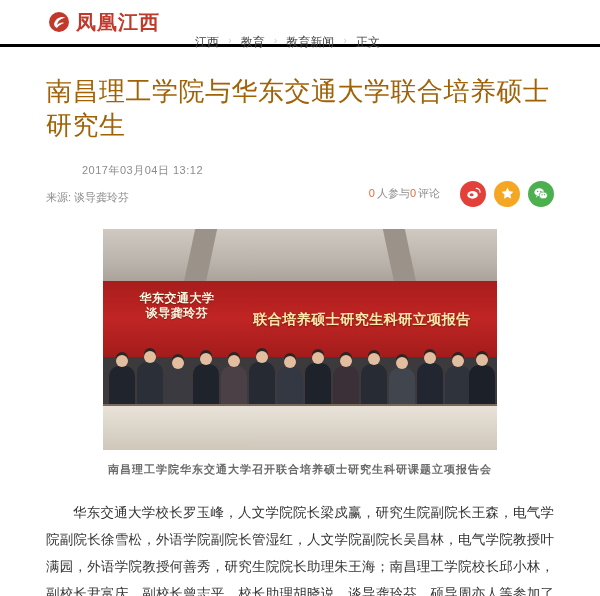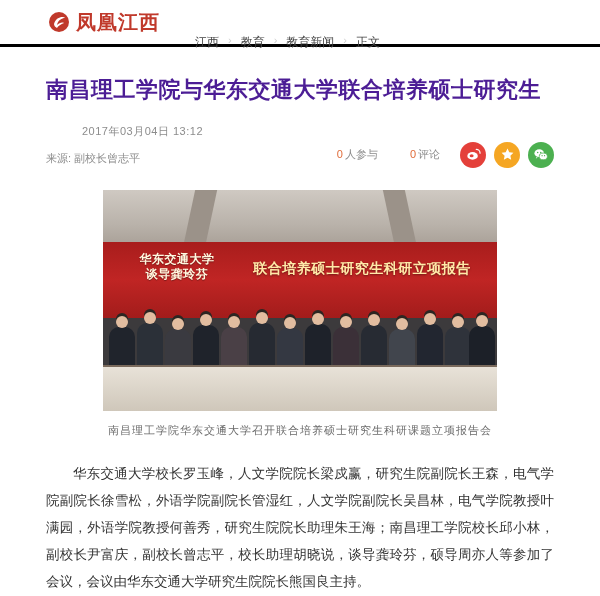--- a/index.html
+++ b/index.html
@@ -67,23 +67,23 @@
     font-size: 11px;
   }
 
   
   .article {
     padding: 0 46px;
     box-sizing: border-box;
   }
   .title {
     font-family: "DejaVu Serif", "Liberation Serif", serif;
-    font-size: 22px;
-    font-weight: bold;
-    color: #4c1d95;
+    font-size: 26px;
+    font-weight: normal;
+    color: #a16207;
     margin: 28px 0 0 0;
     letter-spacing: 0.5px;
     line-height: 1.3;
   }
   .meta {
     margin-top: 20px;
     font-size: 11px;
     color: #8c8c8c;
     display: flex;
     align-items: flex-start;
@@ -104,21 +104,21 @@
     margin-left: auto;
     display: flex;
     align-items: center;
     padding-top: 18px;
   }
   .counts {
     display: flex;
     align-items: center;
     font-size: 11px;
     color: #8c8c8c;
-    gap: 32px;
+    gap: 0;
     margin-right: 20px;
   }
   .count-num {
     color: #e06c3a;
     margin-right: 2px;
   }
   .share-row {
     display: flex;
     align-items: center;
     gap: 8px;
@@ -178,21 +178,21 @@
     color: #fff9e0;
     font-family: "DejaVu Serif","Liberation Serif",serif;
     font-weight: bold;
     font-size: 12px;
     line-height: 1.25;
     letter-spacing: 0.5px;
     text-shadow: 0 1px 1px rgba(0,0,0,.35);
   }
   .banner-main {
     position: absolute;
-    left: 134px; top: 70px;
+    left: 134px; top: 82px;
     right: 10px;
     color: #ffe9a8;
     font-family: "DejaVu Serif","Liberation Serif",serif;
     font-weight: bold;
     font-size: 14px;
     letter-spacing: 0.5px;
     text-shadow: 0 1px 2px rgba(0,0,0,.4);
     white-space: nowrap;
   }
   .photo-table {
@@ -221,20 +221,21 @@
     border-radius: 50%;
     background: #e2bda0;
     box-shadow: 0 -3px 0 0 #2c2622;
   }
   .caption {
     margin-top: 12px;
     font-size: 11px;
     color: #6b6b6b;
     font-family: "DejaVu Serif","Liberation Serif",serif;
     letter-spacing: 1px;
+    font-weight: bold;
   }
 
   
   .body-text {
     margin-top: 22px;
     font-size: 13.5px;
     line-height: 2;
     color: #333;
     font-family: "DejaVu Serif","Liberation Serif",serif;
     text-align: justify;
@@ -270,21 +271,21 @@
     </div>
   </div>
 
   <div class="article">
 
     <h1 class="title">南昌理工学院与华东交通大学联合培养硕士研究生</h1>
 
     <div class="meta">
       <div class="meta-left">
         <div class="meta-date">2017年03月04日 13:12</div>
-        <div class="meta-source">来源: 副校长曾志平</div>
+        <div class="meta-source">来源: 谈导龚玲芬</div>
       </div>
       <div class="meta-right">
         <div class="counts">
           <span>
             <span class="count-num">0</span><span>人参与</span>
           </span>
           <span>
             <span class="count-num">0</span><span>评论</span>
           </span>
         </div>

